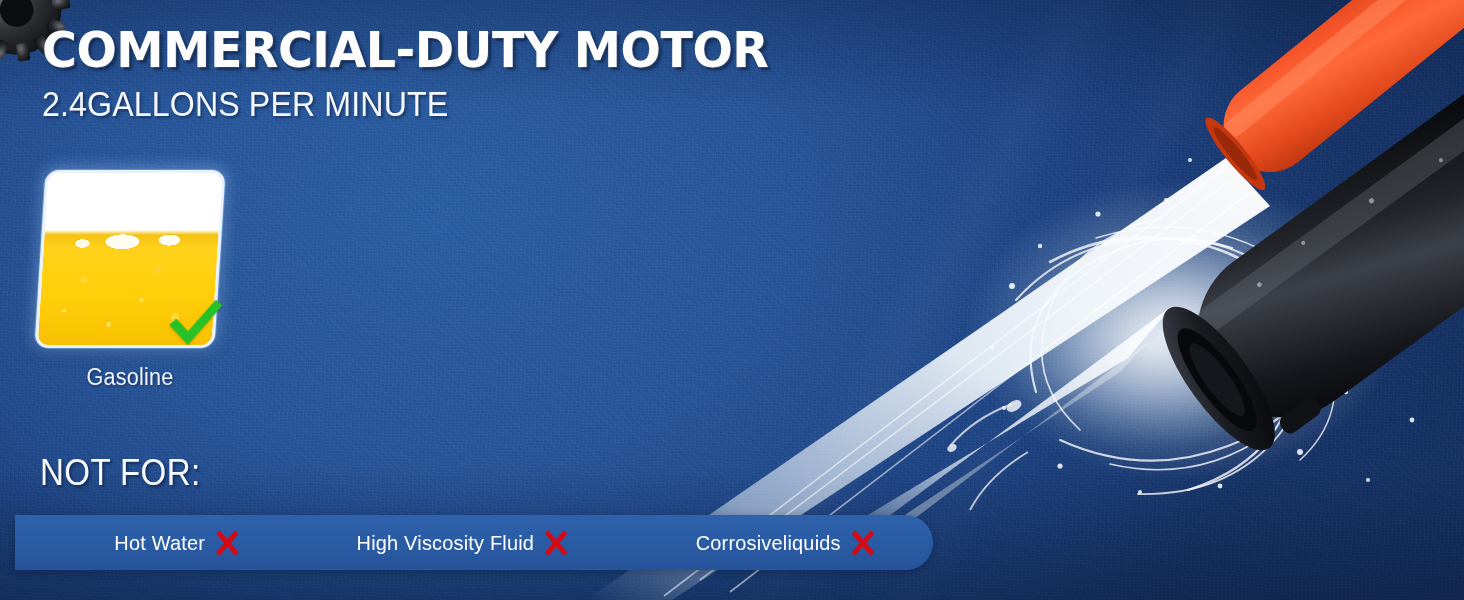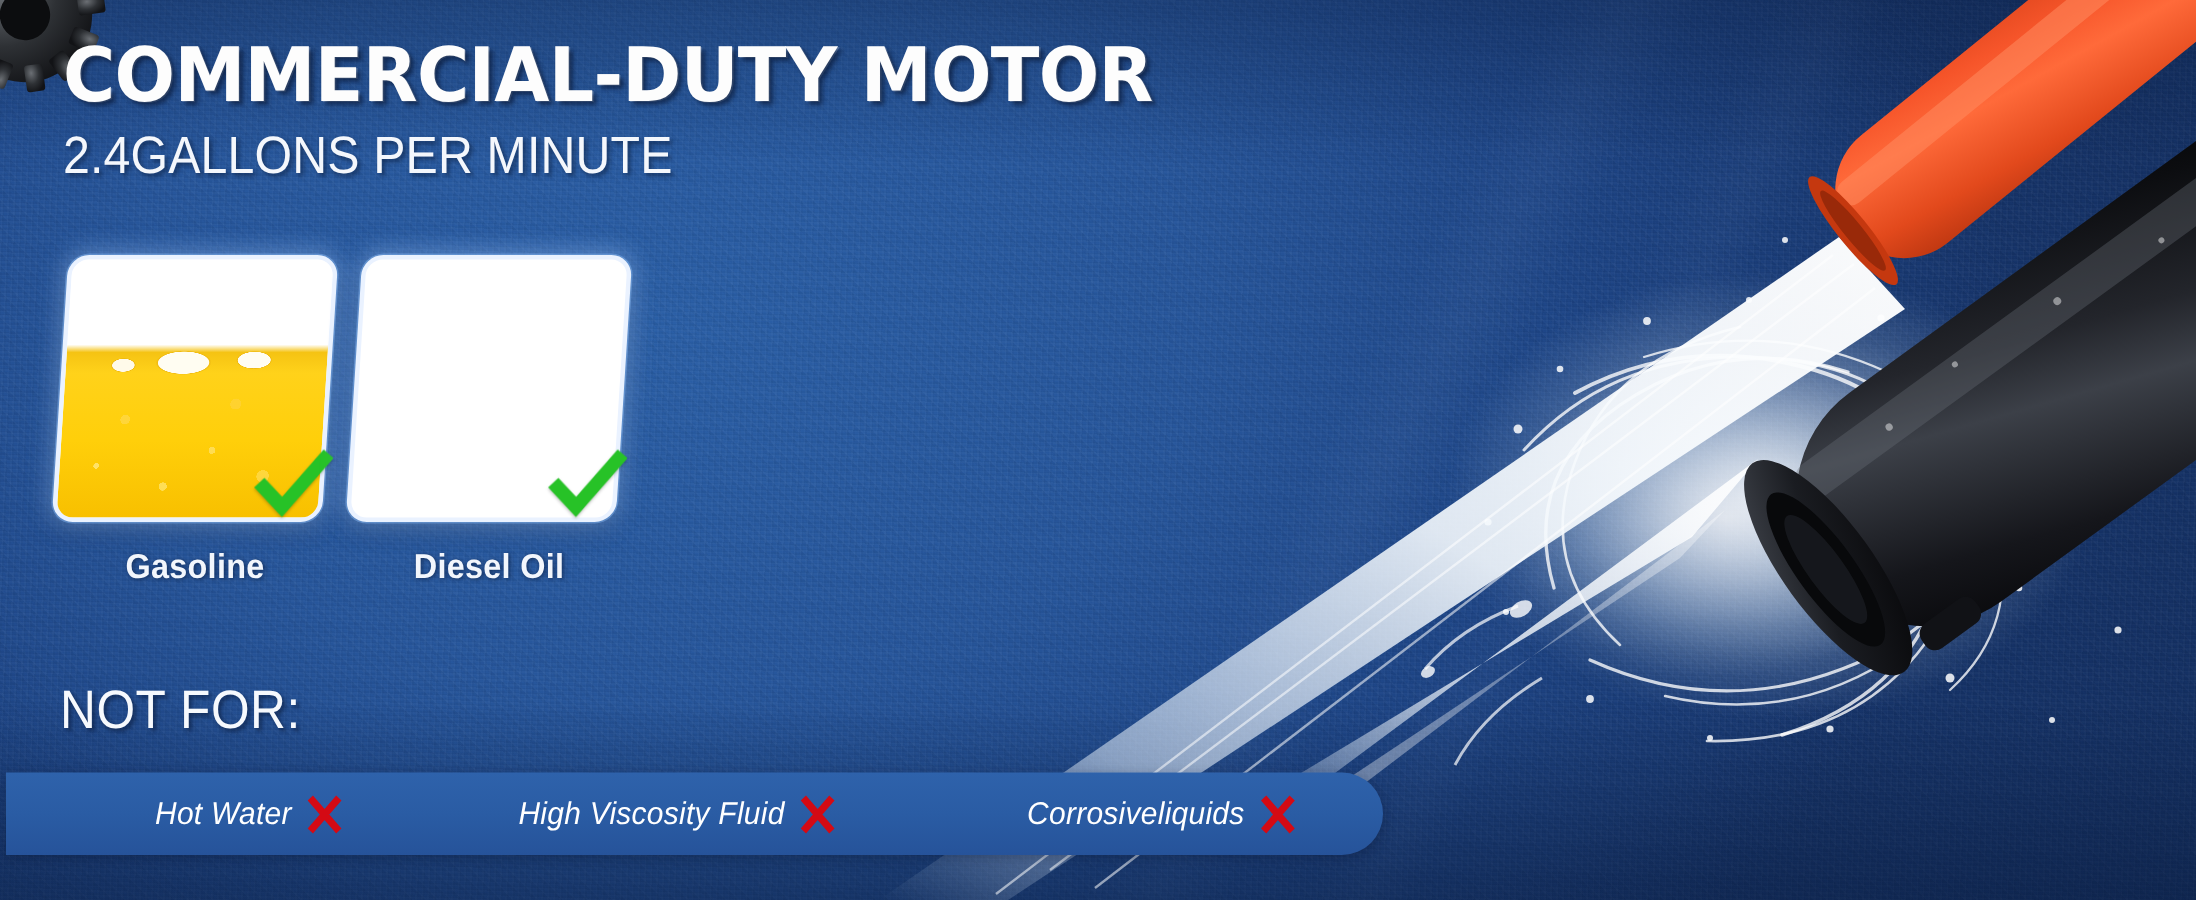--- a/index.html
+++ b/index.html
@@ -72,21 +72,21 @@
     font-size: 35px;
     letter-spacing: .1px;
     color: #f4f7fc;
     transform: scaleX(.92);
     transform-origin: left center;
     text-shadow: 2px 2px 3px rgba(6,17,41,.5);
     white-space: nowrap;
   }
 
   
-  .cards { position: absolute; left: 40px; top: 170px; z-index: 8; display: flex; gap: 16px; font-weight: bold; }
+  .cards { position: absolute; left: 40px; top: 170px; z-index: 8; display: flex; gap: 16px; }
   .card-col { width: 180px; }
   .card {
     position: relative;
     width: 180px; height: 178px;
     transform: skewX(-3.6deg);
     border-radius: 14px;
     background: #ffffff;
     border: 3px solid #eaf2ff;
     overflow: visible;
     box-shadow:
@@ -164,26 +164,26 @@
     position: absolute; left: 40px; top: 452px; z-index: 8;
     font-family: "Liberation Sans", sans-serif;
     font-size: 36px; font-weight: 400;
     color: #f6f9fd;
     letter-spacing: .4px;
     transform: scaleX(.92);
     transform-origin: left center;
     text-shadow: 2px 2px 3px rgba(6,17,41,.55);
   }
   .pill {
-    position: absolute; left: 4px; top: 515px; z-index: 8;
+    position: absolute; left: 15px; top: 515px; z-index: 8;
     width: 918px; height: 55px;
     background: linear-gradient(180deg, #2e62ab 0%, #2a5ca4 50%, #26539a 100%);
     border-radius: 0 28px 28px 0;
     box-shadow: 0 2px 8px rgba(6,18,44,.30);
-    display: flex; align-items: center; font-style: italic;
+    display: flex; align-items: center;
   }
   .pill-item {
     display: flex; align-items: center; gap: 9px;
     font-family: "Liberation Sans", sans-serif;
     font-size: 21px; color: #ffffff;
     letter-spacing: .2px;
     transform: scaleX(.95);
     white-space: nowrap;
   }
   .pi1 { position: absolute; left: 96px; }
@@ -374,31 +374,20 @@
           <div class="card-media m-gas"></div>
         </div>
         <svg class="check" viewBox="0 0 52 52">
           <path d="M7 28 L20 41 L46 9" fill="none" stroke="#27c227" stroke-width="9" stroke-linecap="square" stroke-linejoin="miter"></path>
         </svg>
       </div>
       <div class="card-label">Gasoline</div>
     </div>
 
 
-    <div class="card-col">
-      <div class="card">
-        <div class="card-inner">
-          <div class="card-media m-diesel2"></div>
-        </div>
-        <svg class="check" viewBox="0 0 52 52">
-          <path d="M7 28 L20 41 L46 9" fill="none" stroke="#27c227" stroke-width="9" stroke-linecap="square" stroke-linejoin="miter"></path>
-        </svg>
-      </div>
-      <div class="card-label">Diesel Oil</div>
-    </div>
 
   </div>
 
   <div class="notfor">NOT FOR:</div>
 
   <div class="pill">
 
     <div class="pill-item pi1">
       <span>Hot Water</span>
       <svg class="xmark" viewBox="0 0 28 28">

